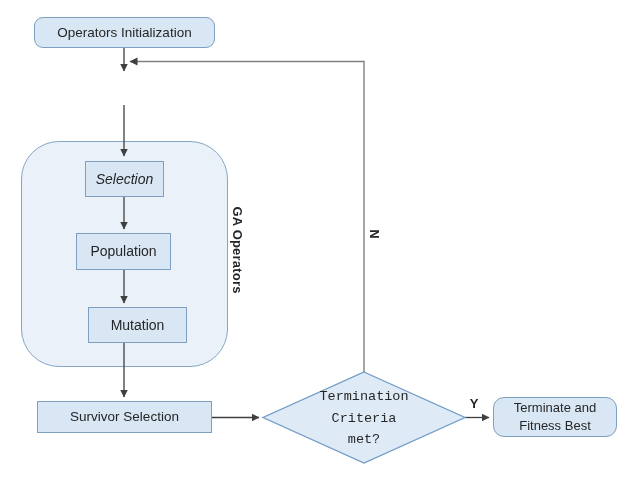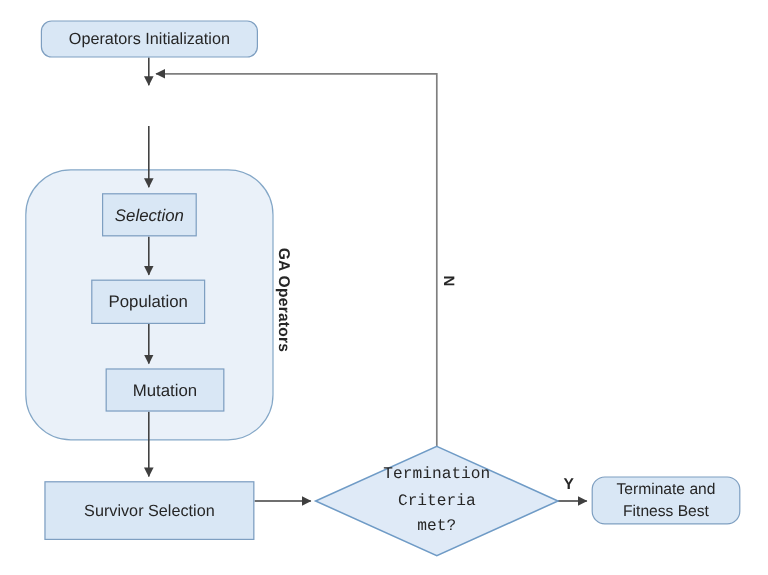--- a/index.html
+++ b/index.html
@@ -109,21 +109,21 @@
 
   <div class="node rounded" style="left:34px; top:17px; width:181px; height:31px;">Operators Initialization</div>
 
 
   <div class="node" style="left:85px; top:161px; width:79px; height:36px; font-size:14px;font-style:italic;">Selection</div>
 
   <div class="node" style="left:76px; top:233px; width:95px; height:37px; font-size:14px;">Population</div>
 
   <div class="node" style="left:77px; top:307px; width:99px; height:36px; font-size:14px;margin-left:11px;">Mutation</div>
 
-  <div class="node" style="left:37px; top:401px; width:175px; height:49px;">Survivor Selection</div>
+  <div class="node" style="left:37px; top:401px; width:175px; height:32px;">Survivor Selection</div>
 
   <div class="node rounded-lg" style="left:493px; top:397px; width:124px; height:40px; font-size:13px; line-height:1.4;">Terminate and
 Fitness Best</div>
 
   <div class="diamond-label" style="left:364px; top:418px;">Termination
 Criteria
 met?</div>
 
   <div class="rot-label ga-label" style="left:237px; top:250px;">GA Operators</div>
 

